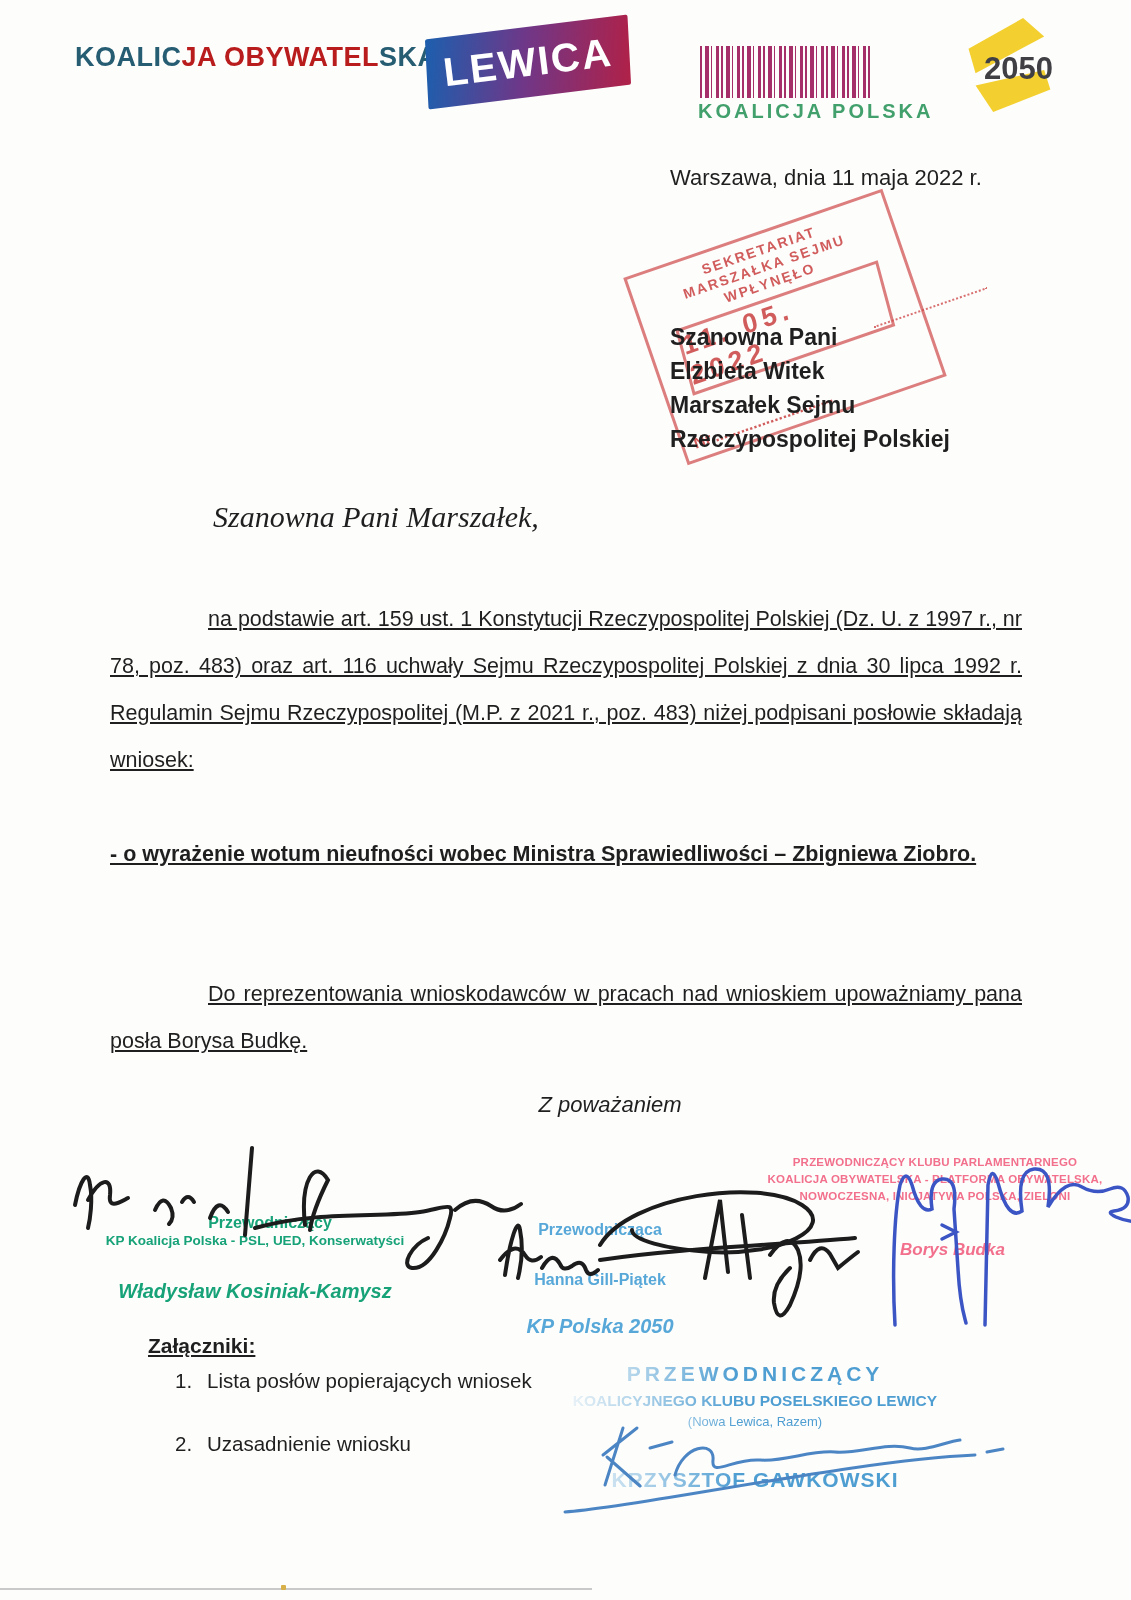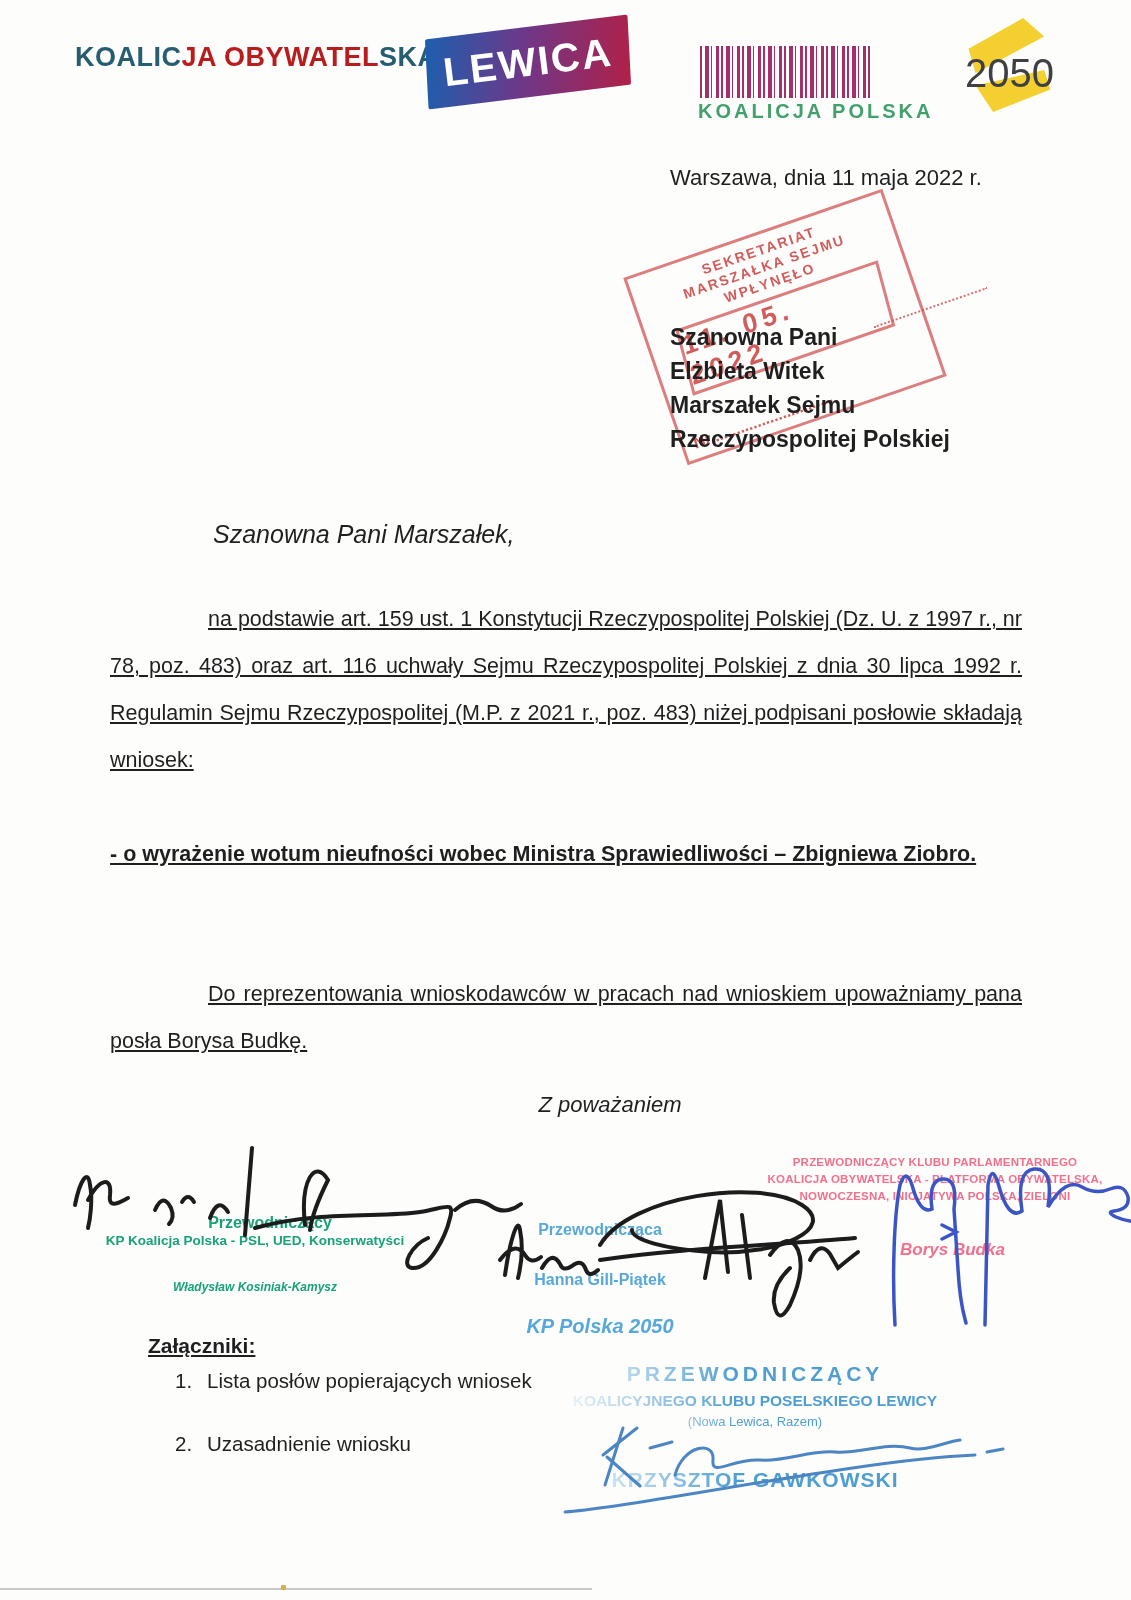--- a/index.html
+++ b/index.html
@@ -15,46 +15,46 @@
           display:flex;align-items:center;justify-content:center;border-radius:2px;}
   .lewica span{color:#fff;font-size:40px;font-weight:800;letter-spacing:2px;transform:skewX(4deg);}
   .barcode{left:700px;top:46px;width:172px;height:52px;
      background-image:repeating-linear-gradient(90deg,#a53069 0 2px,transparent 2px 5px,#a53069 5px 9px,transparent 9px 11px,#a53069 11px 12px,transparent 12px 16px,#a53069 16px 19px,transparent 19px 21px);}
   .kp-label{left:698px;top:100px;color:#41a06b;font-weight:700;font-size:20px;letter-spacing:3px;white-space:nowrap;}
   .p2050{left:965px;top:14px;width:88px;height:102px;}
   .p2050 .shape{position:absolute;left:0;top:0;width:100%;height:100%;background:#f3d02f;}
   .p2050 .s1{clip-path:polygon(4% 34%,66% 4%,90% 22%,12% 58%);}
   .p2050 .s2{clip-path:polygon(12% 70%,90% 55%,97% 74%,32% 96%);}
   .p2050 .num{position:absolute;left:0;top:36%;width:100%;text-align:right;
-              font-size:40px;font-weight:400;color:#3f3f44;letter-spacing:0;}
+              font-size:31px;font-weight:700;color:#3f3f44;letter-spacing:0;}
 
   
   .date-line{left:670px;top:165px;font-size:22px;z-index:0;}
   .stamp{left:648px;top:228px;width:268px;height:192px;border:3px solid rgba(206,76,76,.72);
          transform:rotate(-19deg);color:rgba(201,64,64,.85);z-index:1;}
   .stamp-top{text-align:center;padding-top:7px;font-weight:700;font-size:14px;line-height:17px;letter-spacing:2px;}
   .stamp-datebox{margin:5px auto 0;width:208px;height:62px;border:3px solid rgba(206,76,76,.72);
          display:flex;align-items:center;justify-content:center;font-size:27px;font-weight:700;letter-spacing:5px;transform:skewX(-4deg);}
   .stamp-dots{position:absolute;right:-70px;top:124px;width:120px;border-bottom:2px dotted rgba(206,76,76,.8);}
   .stamp-nr{position:absolute;left:10px;bottom:6px;font-size:16px;font-weight:700;white-space:nowrap;}
   .recipient{left:670px;top:320px;font-size:23px;font-weight:700;line-height:34px;z-index:2;}
 
   
-  .greeting{left:213px;top:520px;font-size:25px;font-style:italic;}
+  .greeting{left:213px;top:500px;font-size:30px;font-style:italic;font-family:Liberation Serif, serif;}
   .para{left:110px;width:912px;font-size:21.5px;line-height:47px;text-align:justify;text-decoration:underline;}
   .p1{top:596px;text-indent:98px;}
   .motion{top:831px;font-weight:700;}
   .p2{top:971px;text-indent:98px;}
   .closing{left:420px;top:1092px;width:380px;text-align:center;font-size:22px;font-style:italic;}
 
   
   .sig-green{color:#17a278;text-align:center;font-weight:700;}
   .g-role{left:170px;top:1214px;width:200px;font-size:16px;}
   .g-org{left:105px;top:1233px;width:300px;font-size:13.5px;}
-  .g-name{left:105px;top:1280px;width:300px;font-size:12px;font-style:italic;}
+  .g-name{left:105px;top:1280px;width:300px;font-size:20px;font-style:italic;}
   .sig-blue{color:#57a8d8;text-align:center;font-weight:700;}
   .b-role{left:510px;top:1221px;width:180px;font-size:16px;}
   .b-org{left:510px;top:1315px;width:180px;font-size:20px;font-style:italic;}
   .b-name{left:500px;top:1271px;width:200px;font-size:16px;}
   .sig-pink{color:#f2708c;font-weight:700;text-align:center;}
   .k-role1{left:740px;top:1156px;width:390px;font-size:11.5px;letter-spacing:.2px;}
   .k-role2{left:740px;top:1173px;width:390px;font-size:11.5px;letter-spacing:.2px;}
   .k-role3{left:740px;top:1190px;width:390px;font-size:11.5px;letter-spacing:.2px;}
   .k-name{left:900px;top:1240px;width:160px;font-size:17px;font-style:italic;text-align:left;}
   .sig-lew{color:#4f9ed2;text-align:center;font-weight:700;

